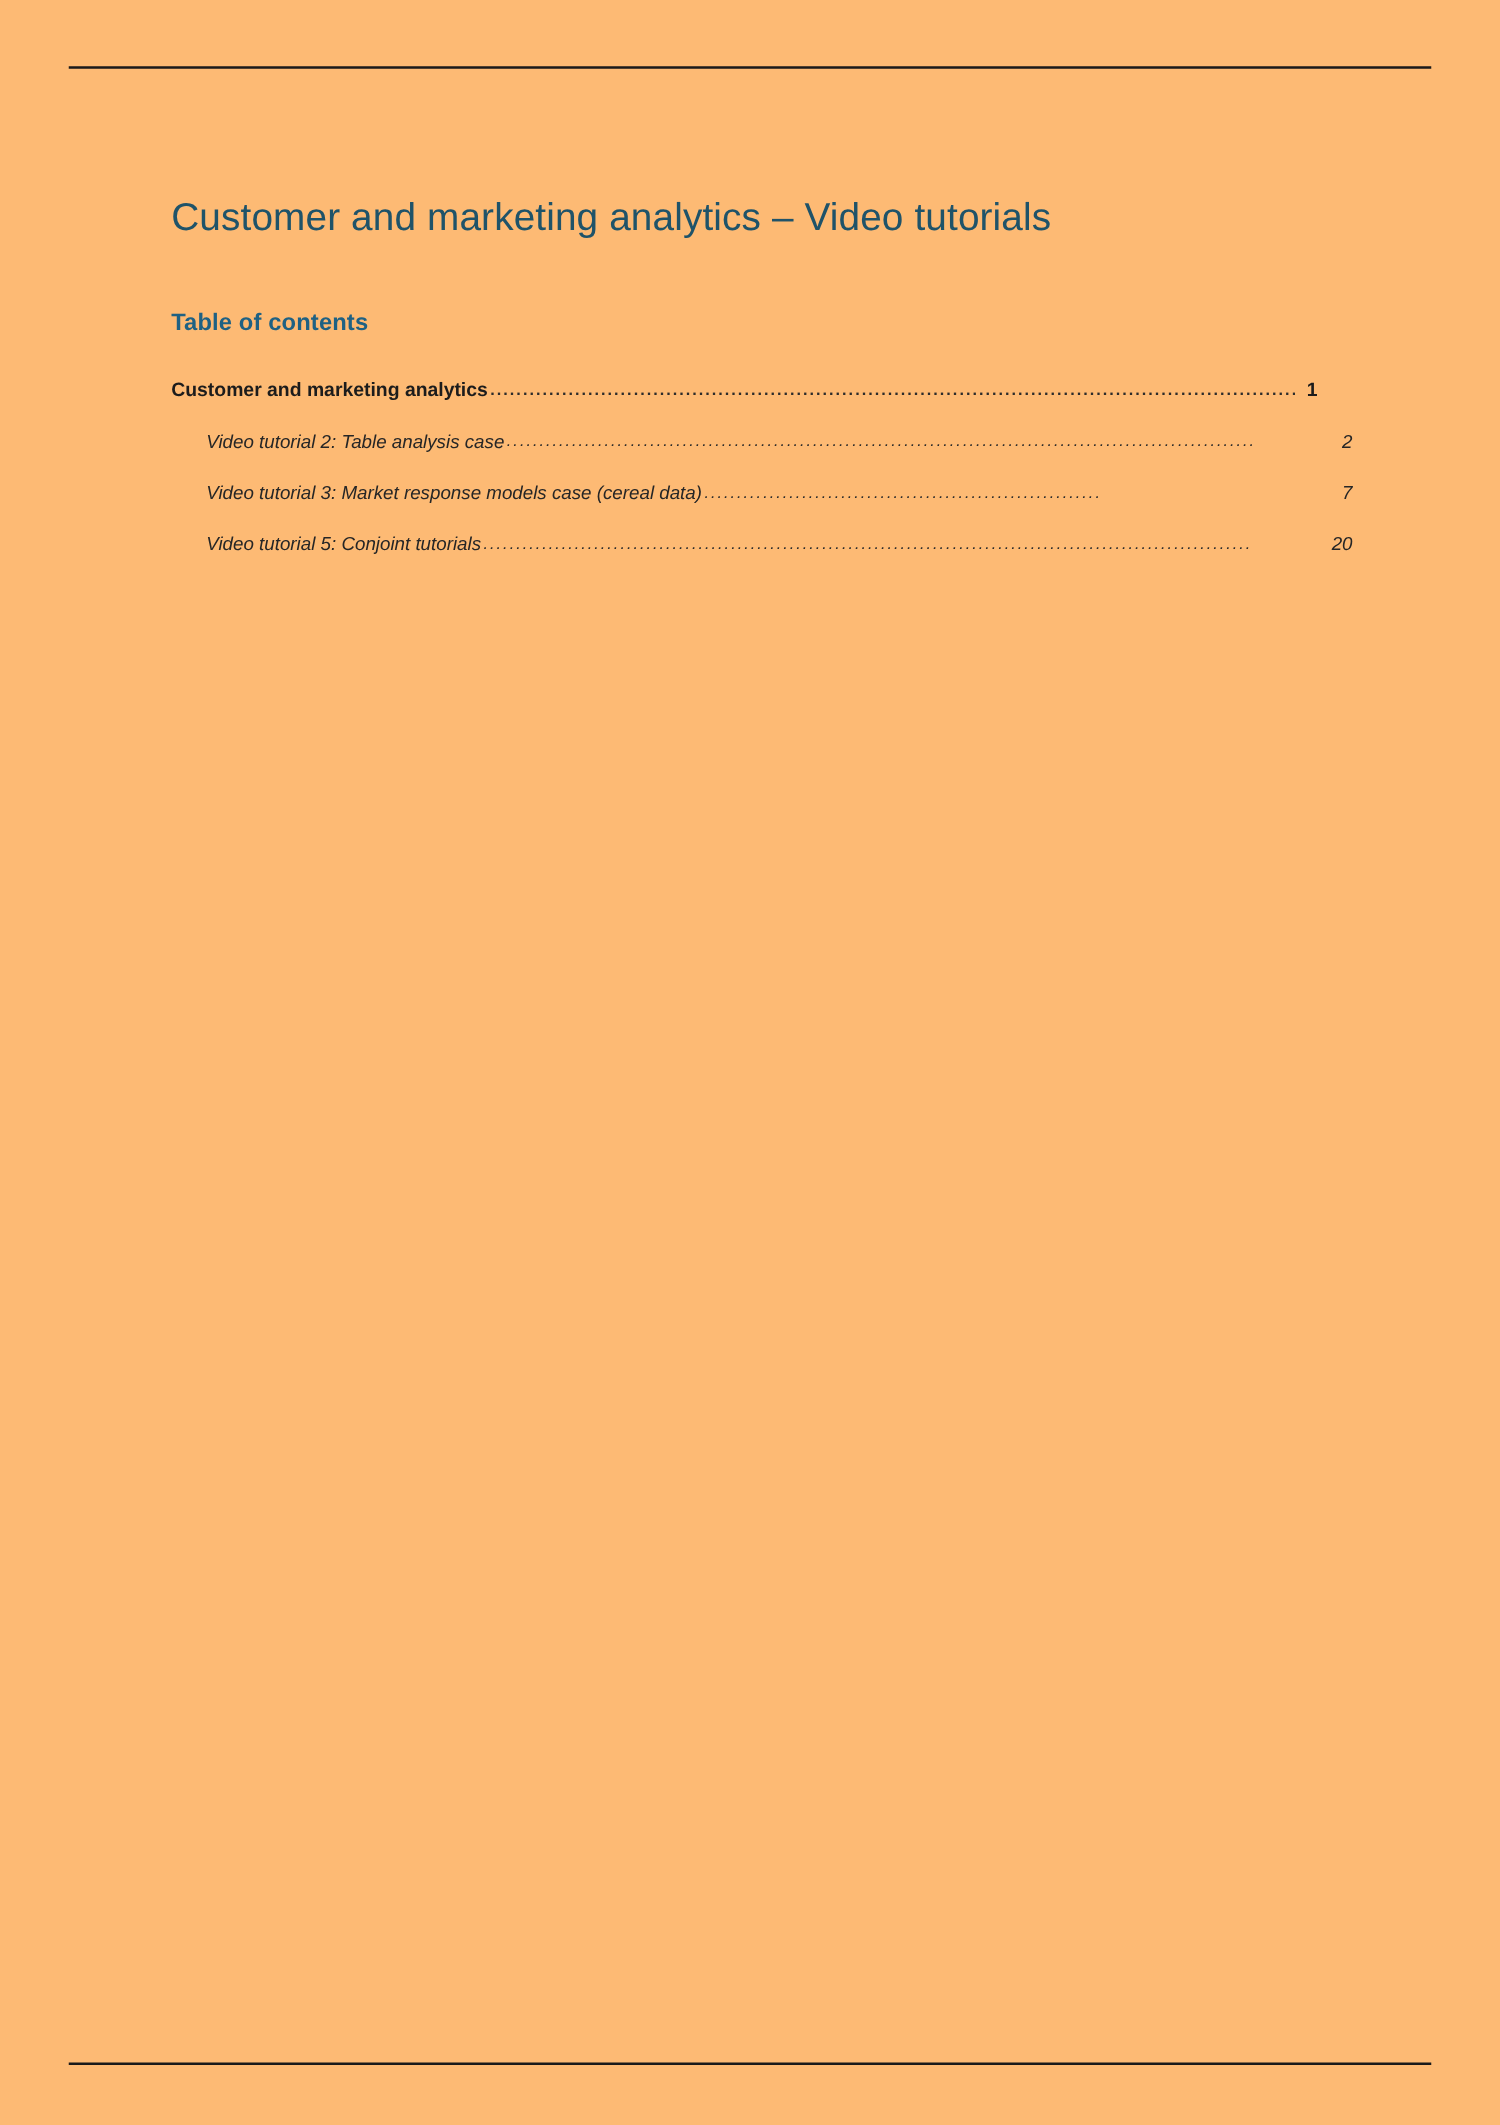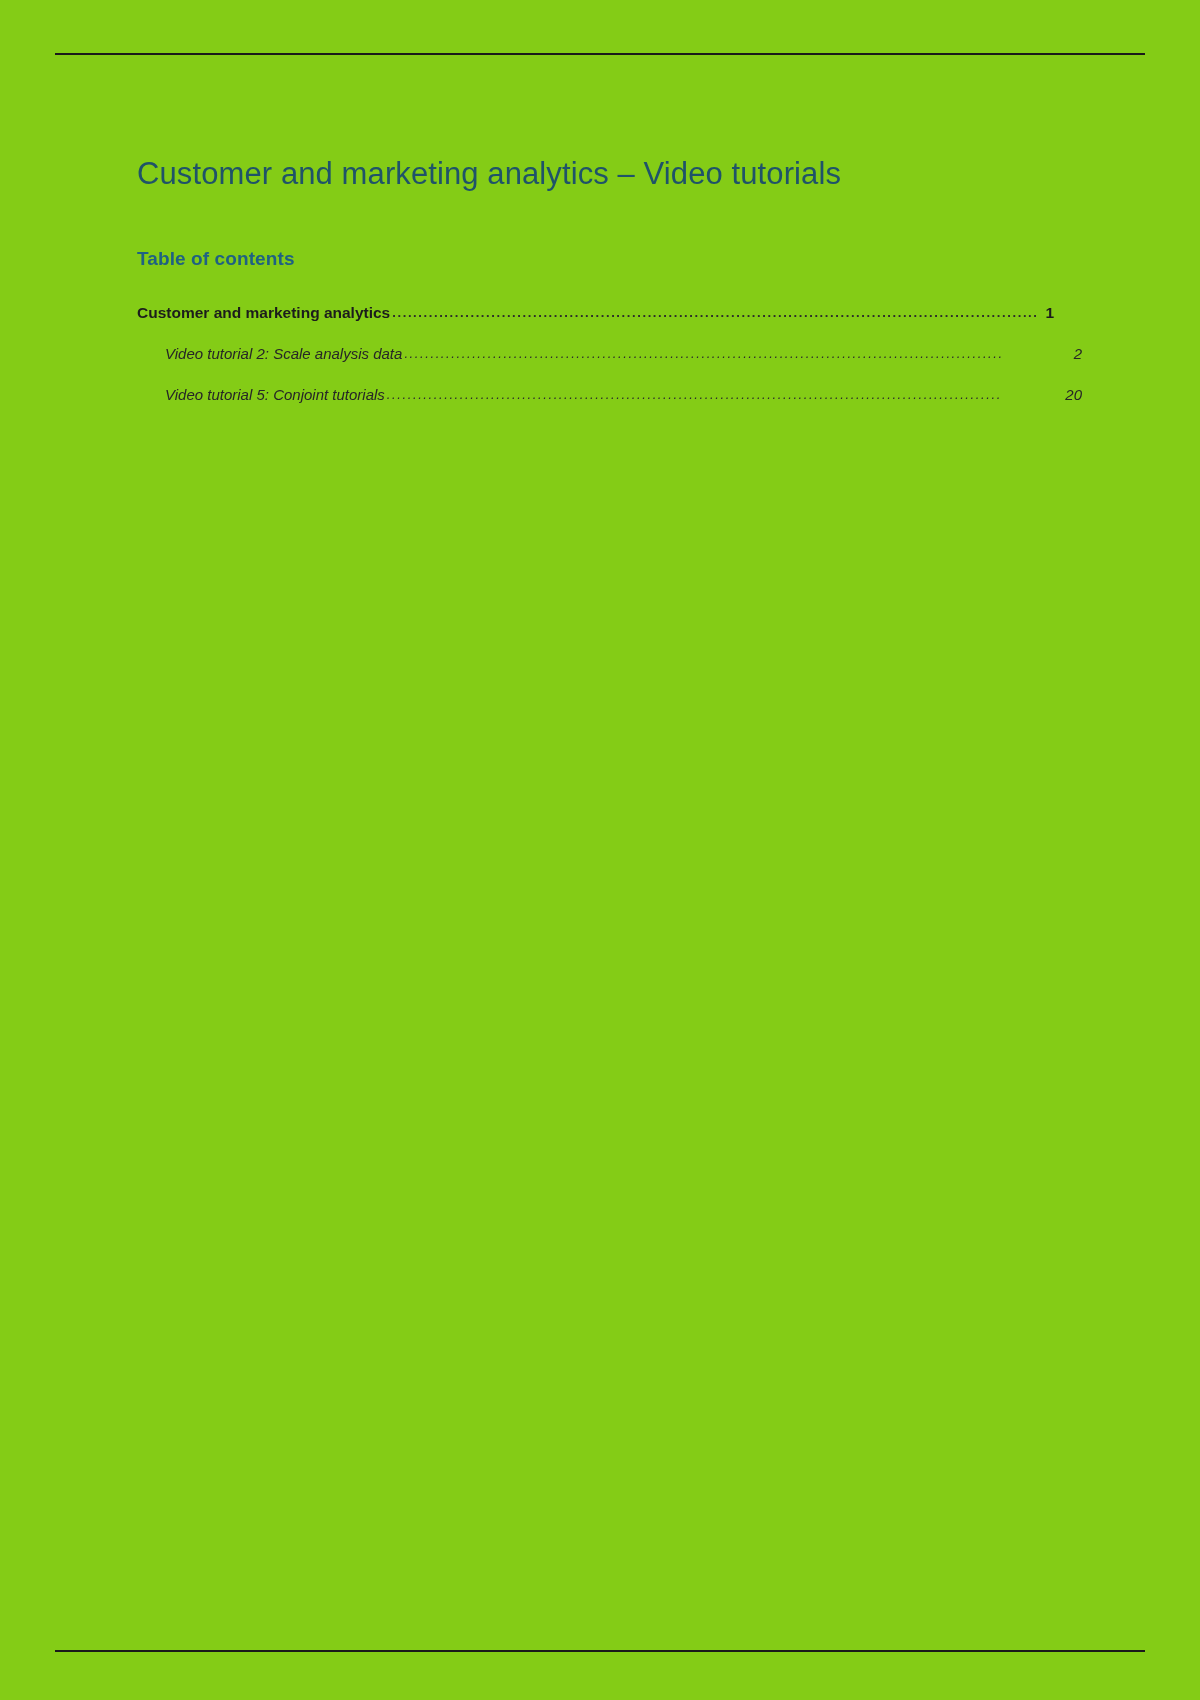--- a/index.html
+++ b/index.html
@@ -15,21 +15,21 @@
     position: relative;
     overflow: hidden;
   }
 
   .page {
     position: absolute;
     left: 0;
     top: 0;
     width: 1200px;
     height: 1700px;
-    background: #84cc16;
+    background: #fdba74;
   }
 
   
   .rule-top {
     position: absolute;
     left: 55px;
     right: 55px;
     top: 53px;
     height: 0;
     border-top: 2px solid #1a1a1a;
@@ -139,25 +139,30 @@
 
     <div class="toc">
 
       <div class="toc-entry toc-l1">
         <span class="label">Customer and marketing analytics</span>
         <span class="dots">.......................................................................................................................................</span>
         <span class="page-num">1</span>
       </div>
 
       <div class="toc-entry toc-l2">
-        <span class="label">Video tutorial 2: Scale analysis data</span>
+        <span class="label">Video tutorial 2: Table analysis case</span>
         <span class="dots">...................................................................................................................</span>
         <span class="page-num">2</span>
       </div>
 
+      <div class="toc-entry toc-l2">
+        <span class="label">Video tutorial 3: Market response models case (cereal data)</span>
+        <span class="dots">.............................................................</span>
+        <span class="page-num">7</span>
+      </div>
 
 
       <div class="toc-entry toc-l2">
         <span class="label">Video tutorial 5: Conjoint tutorials</span>
         <span class="dots">......................................................................................................................</span>
         <span class="page-num">20</span>
       </div>
 
     </div>
   </div>

